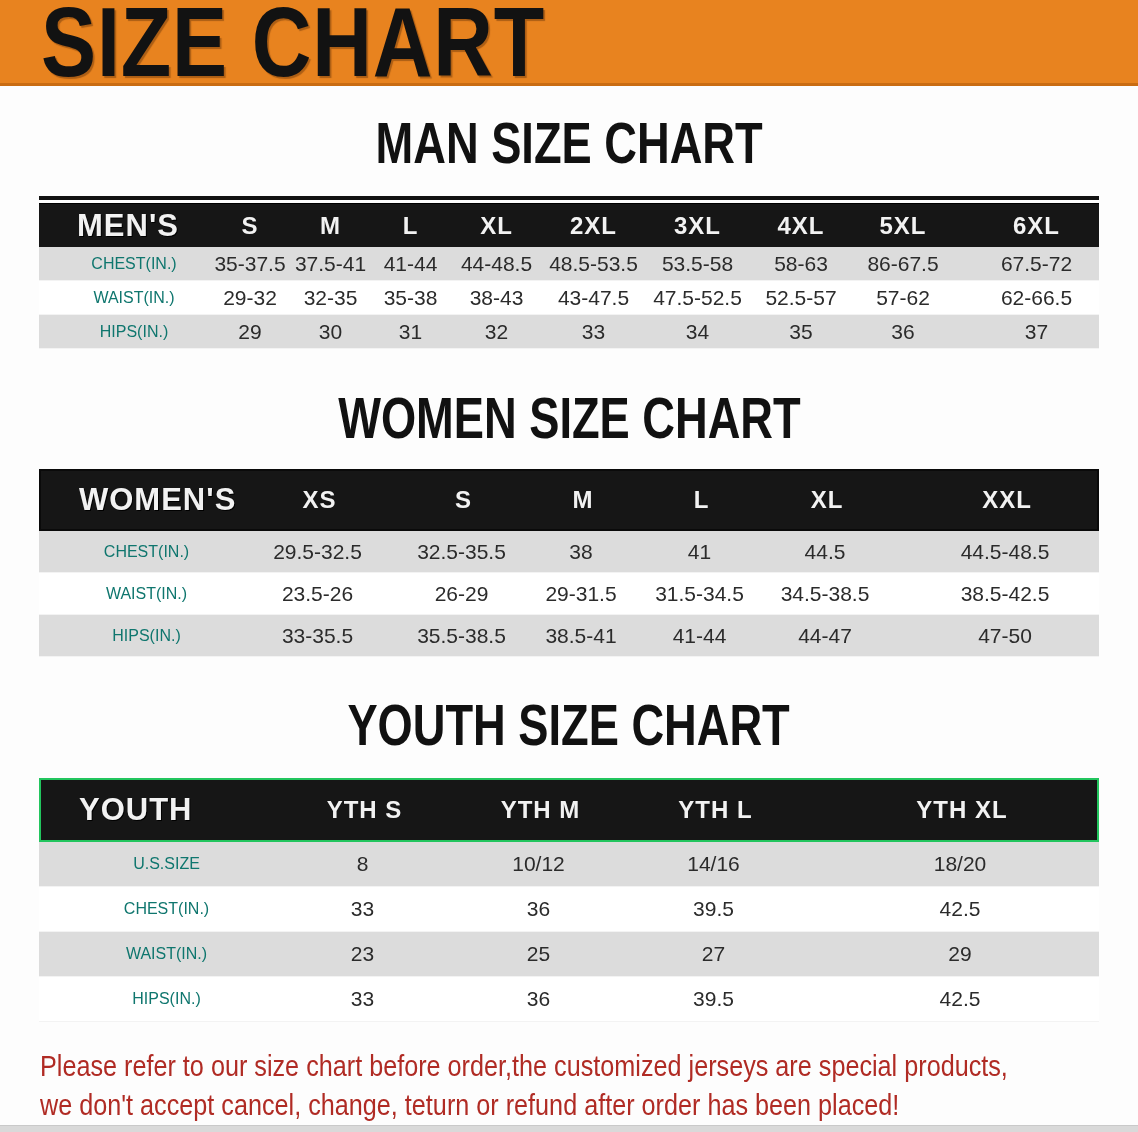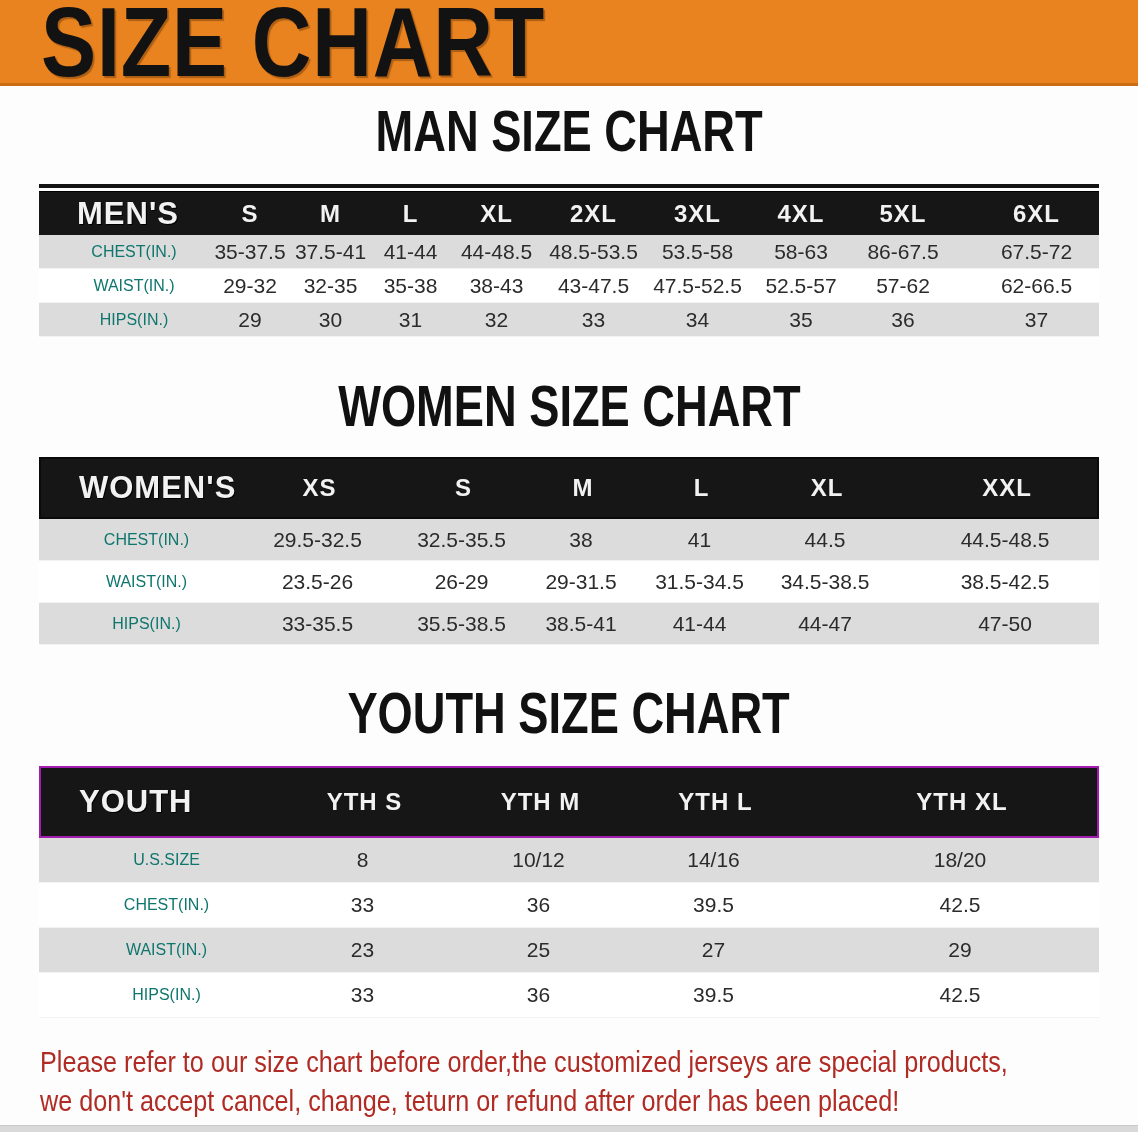--- a/index.html
+++ b/index.html
@@ -43,21 +43,21 @@
     overflow: visible;
   }
   .section-heading .condensed {
     display: inline-block;
     font-size: 58px; font-weight: 700; color: #111;
     transform: scaleX(0.78);
     letter-spacing: 0px;
     line-height: 1.0;
     white-space: nowrap;
   }
-  .heading-men   { margin-top: 16px; }
+  .heading-men   { margin-top: 28px; }
   .heading-women { margin-top: 40px; }
   .heading-youth { margin-top: 39px; }
 
   
   .size-table {
     width: 1060px;
     margin: 0 auto;
   }
   .tbl-men   { margin-top: 24px; }
   .tbl-women { margin-top: 22px; }
@@ -73,21 +73,21 @@
   .tbl-men   .row { grid-template-columns: 150px 82px 79px 81px 91px 103px 105px 102px 102px 165px; }
   .tbl-women .row { grid-template-columns: 175px 167px 121px 118px 119px 132px 228px; }
   .tbl-youth .row { grid-template-columns: 215px 177px 175px 175px 318px; }
 
   .size-table .row.hdr {
     background: var(--header-black);
     color: #f4f4f4;
   }
   .tbl-men .row.hdr { height: 44px; border-top: 1px solid #000; }
   .tbl-women .row.hdr { height: 62px; border: 2px solid #0a0a0a; box-shadow: 0 1px 0 #555; }
-  .tbl-youth .row.hdr { height: 72px; border: 2px solid #a21caf; box-shadow: 0 1px 0 #555; }
+  .tbl-youth .row.hdr { height: 64px; border: 2px solid #22c55e; box-shadow: 0 1px 0 #555; }
 
   .size-table .cell {
     text-align: center;
     font-size: 21px;
     color: var(--row-text);
     white-space: nowrap;
   }
   .size-table .row.hdr .cell {
     font-weight: 700; font-size: 24px; color: #f2f2f2;
     letter-spacing: 1px;

